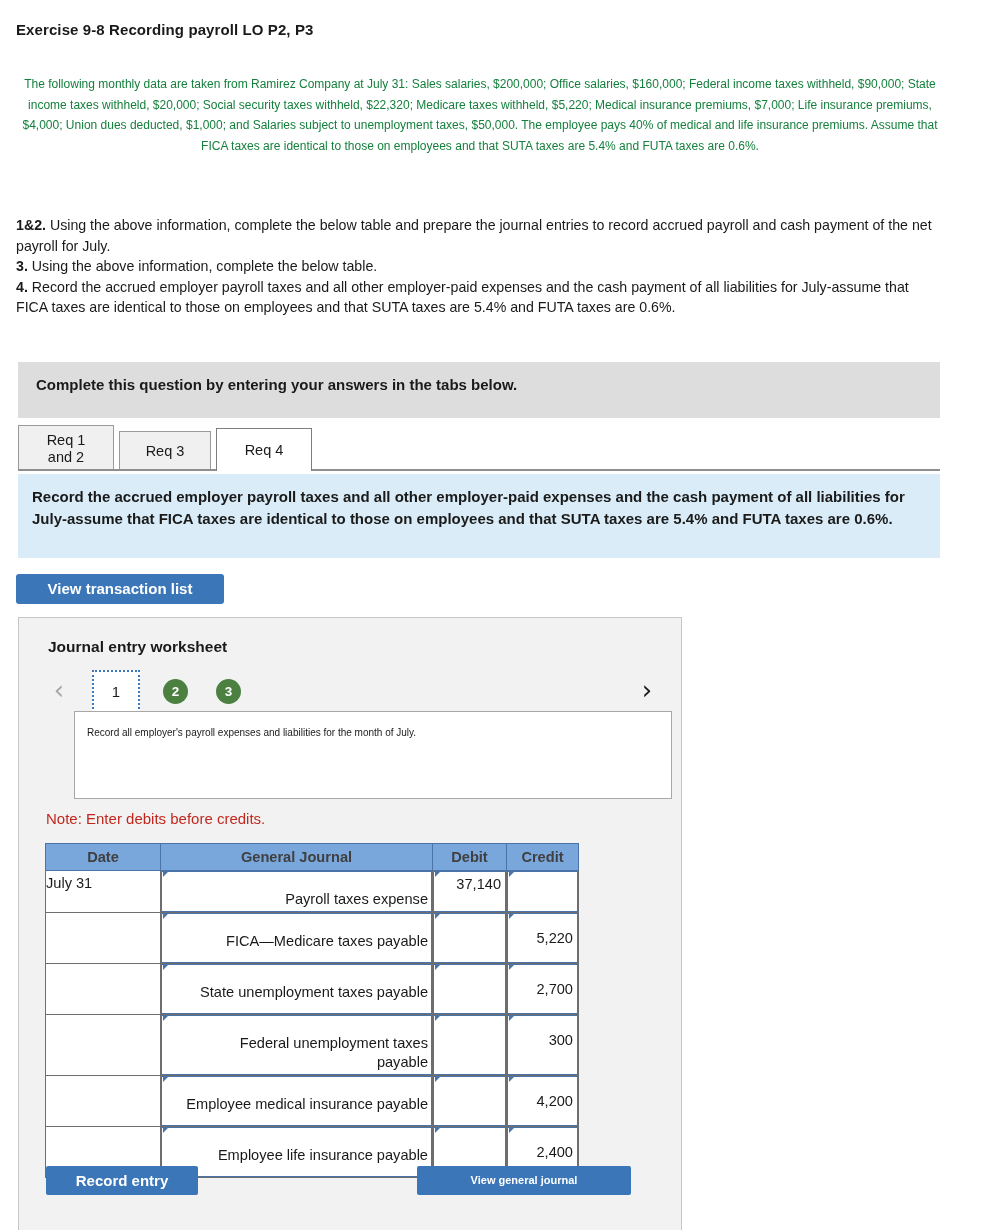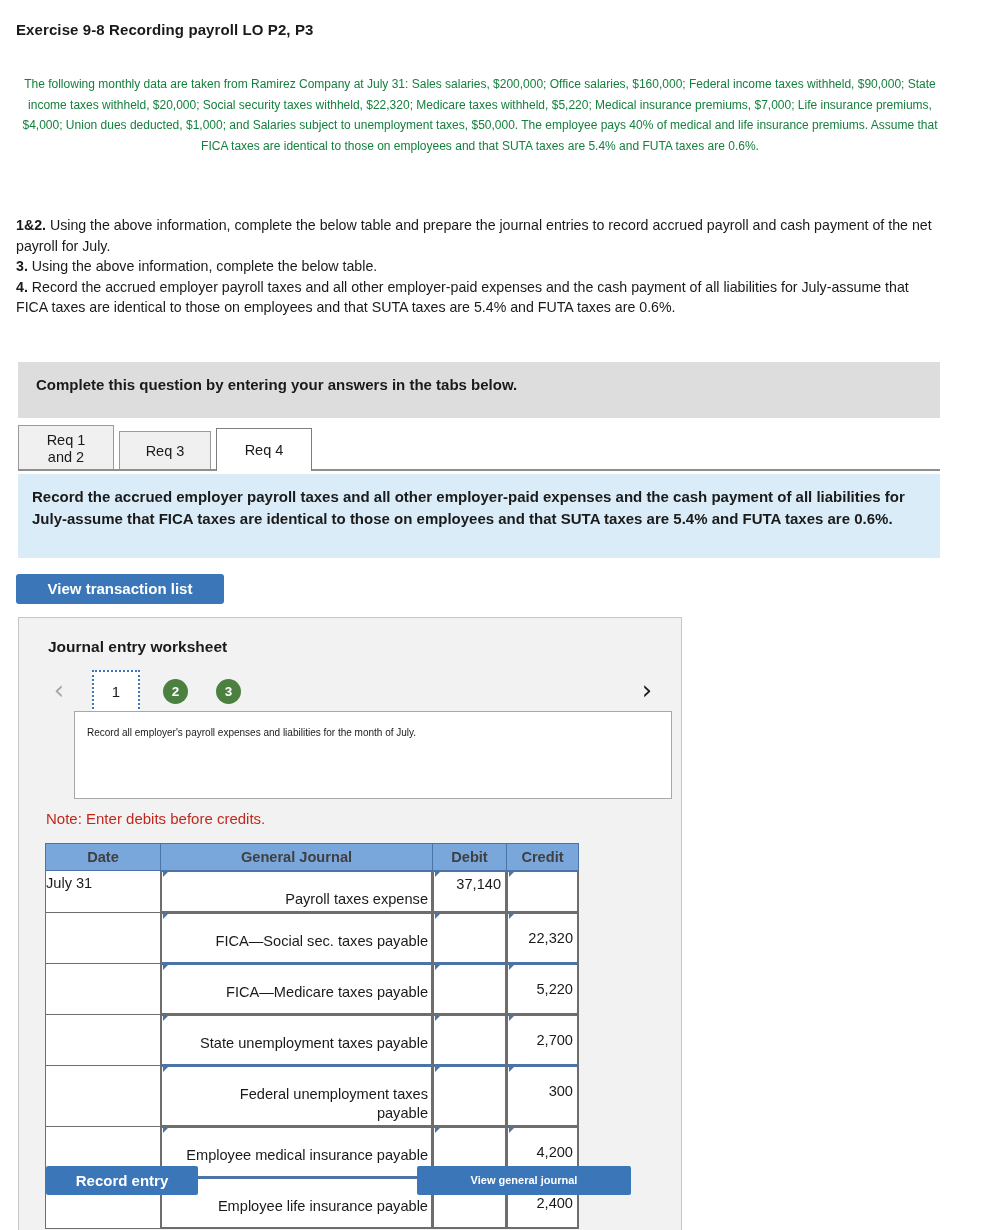--- a/index.html
+++ b/index.html
@@ -409,34 +409,20 @@
           <div class="cell cell-edit cell-text">Payroll taxes expense</div>
         </td>
       <td>
           <div class="cell cell-edit cell-num">37,140</div>
         </td>
       <td>
           <div class="cell cell-edit cell-num"></div>
         </td>
     </tr>
 
-    <tr class="row-tall">
-      <td>
-          <div class="cell cell-date"></div>
-        </td>
-      <td>
-          <div class="cell cell-edit cell-text" style="text-indent:18px">FICA—Social sec. taxes payable</div>
-        </td>
-      <td>
-          <div class="cell cell-edit cell-num"></div>
-        </td>
-      <td>
-          <div class="cell cell-edit cell-num">22,320</div>
-        </td>
-    </tr>
 
     <tr class="row-tall">
       <td>
           <div class="cell cell-date"></div>
         </td>
       <td>
           <div class="cell cell-edit cell-text" style="text-indent:18px">FICA—Medicare taxes payable</div>
         </td>
       <td>
           <div class="cell cell-edit cell-num"></div>

